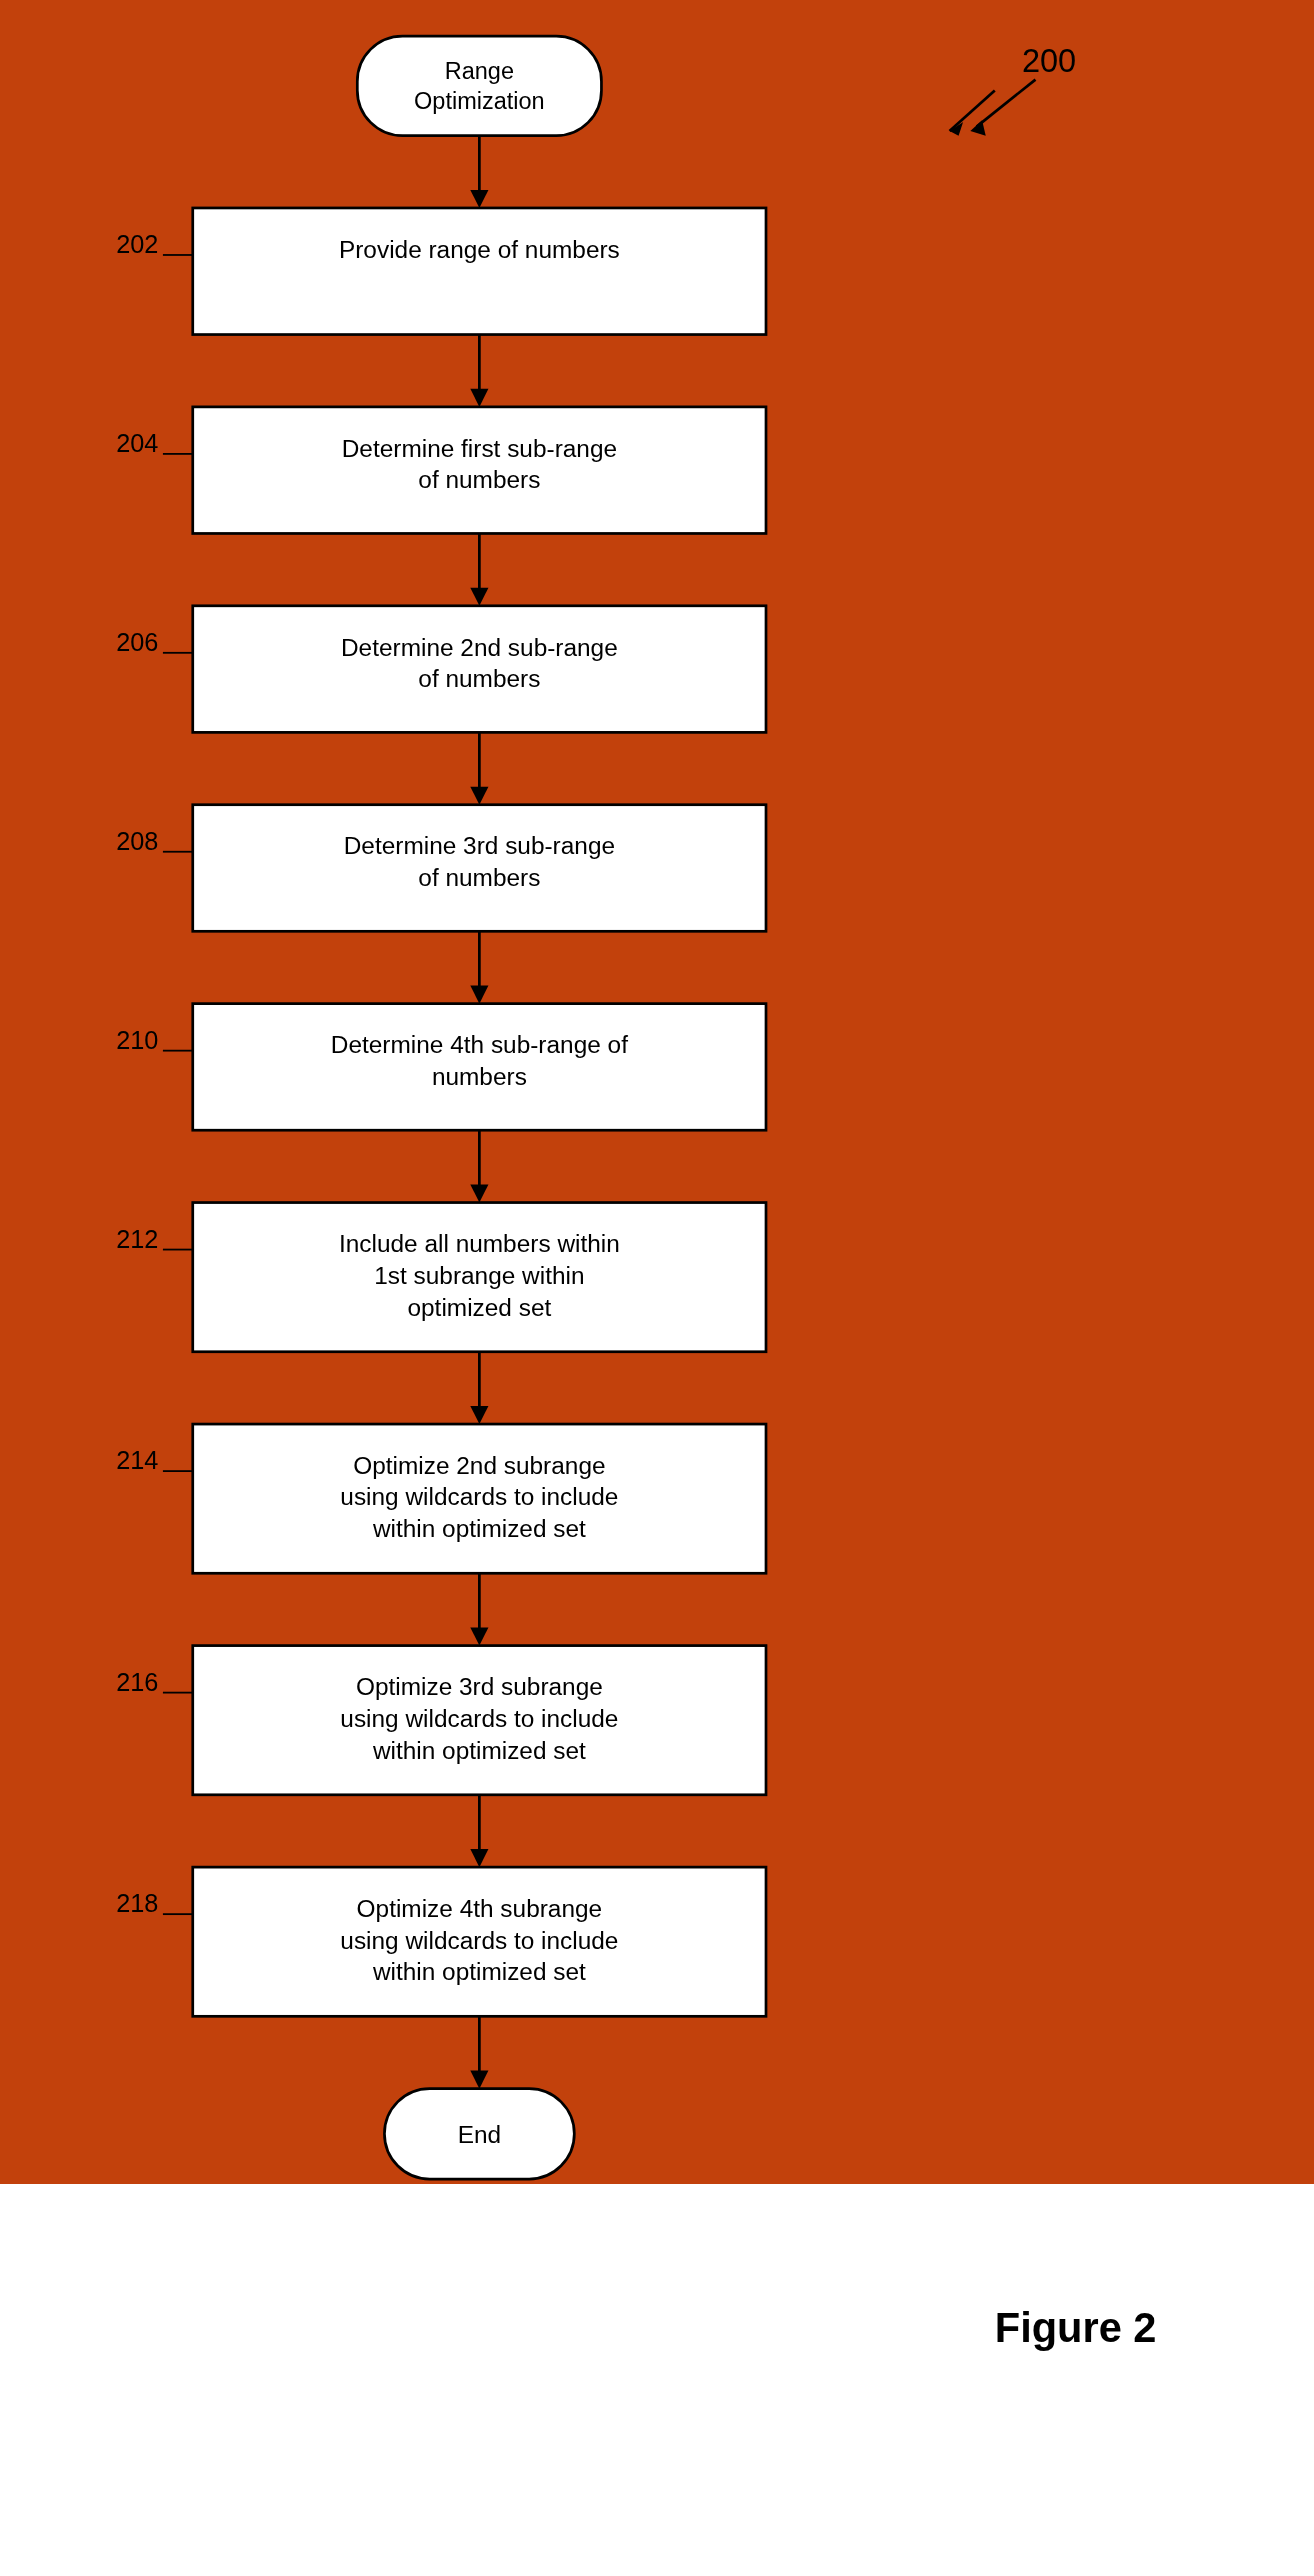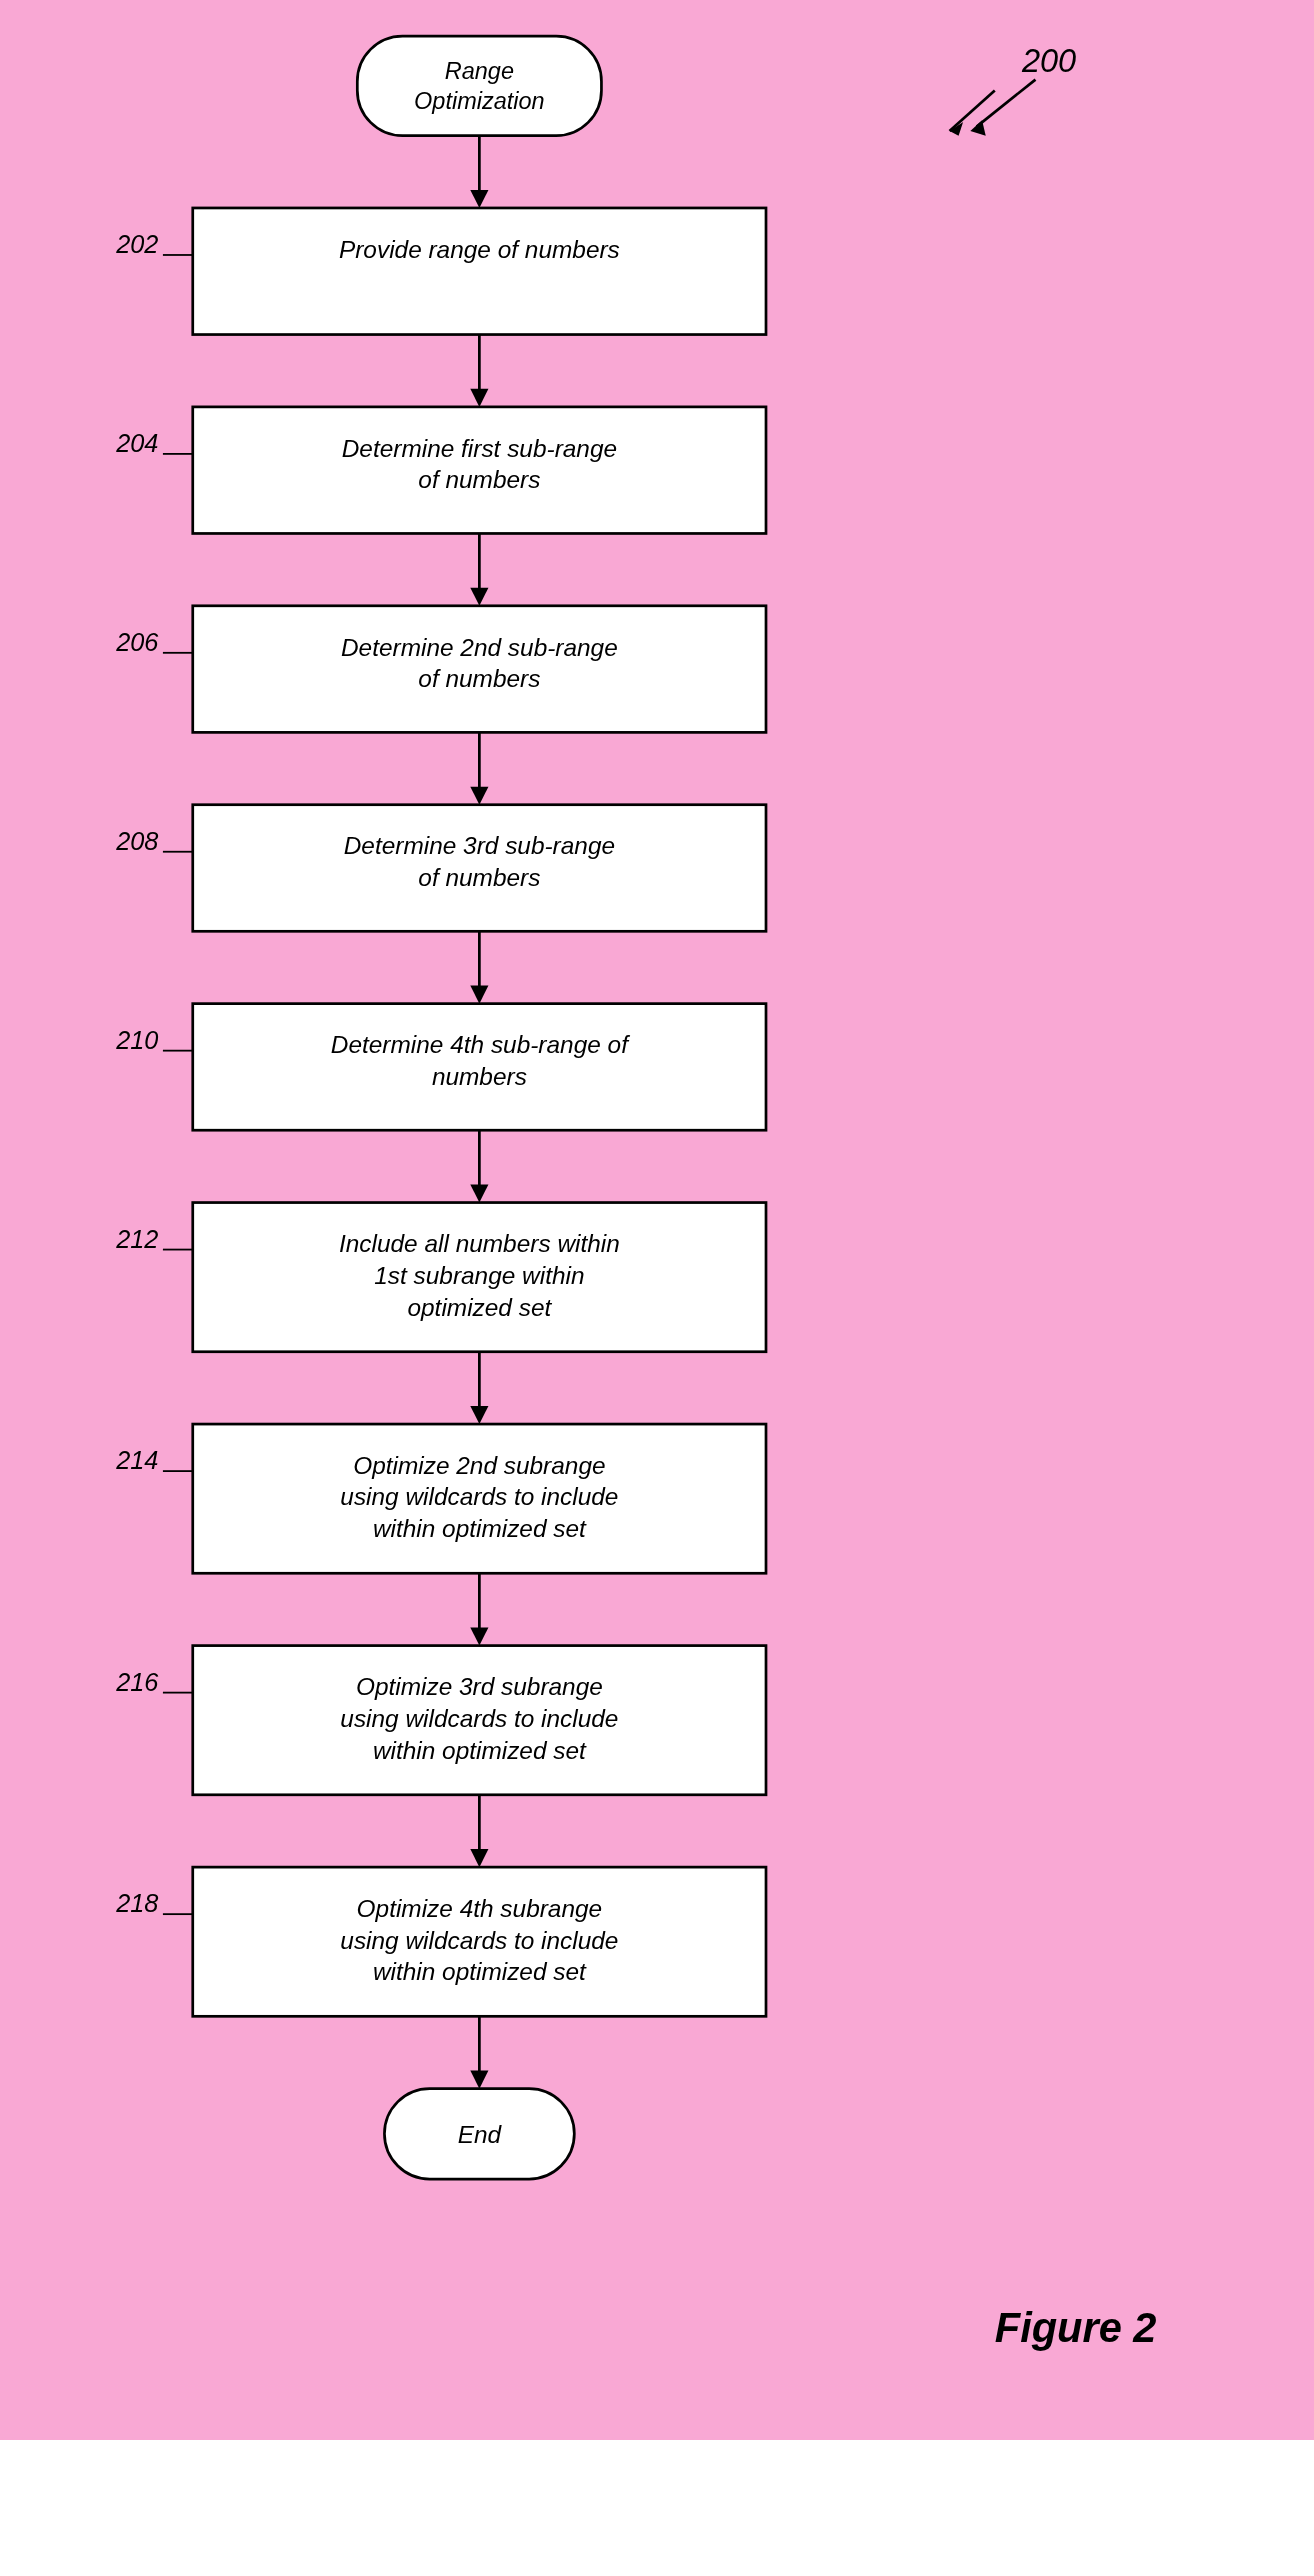--- a/index.html
+++ b/index.html
@@ -12,23 +12,22 @@
       background: #ffffff;
       font-family: Arial, sans-serif;
       width: 1315px;
       min-height: 2576px;
       position: relative;
     }
 
     .diagram-container {
       position: relative;
       width: 1315px;
-      height: 2440px;
-      background: #f9a8d4;
-      font-style: italic;
+      height: 2184px;
+      background: #c2410c;
     }
   </style>
 </head>
 <body>
 
 <div class="diagram-container">
 
   <svg width="1315" height="2576" style="position:absolute;top:0;left:0;" viewBox="0 0 1454 2849">
 
     <line x1="1100" y1="100" x2="1050" y2="145" stroke="#000" stroke-width="3"></line>

